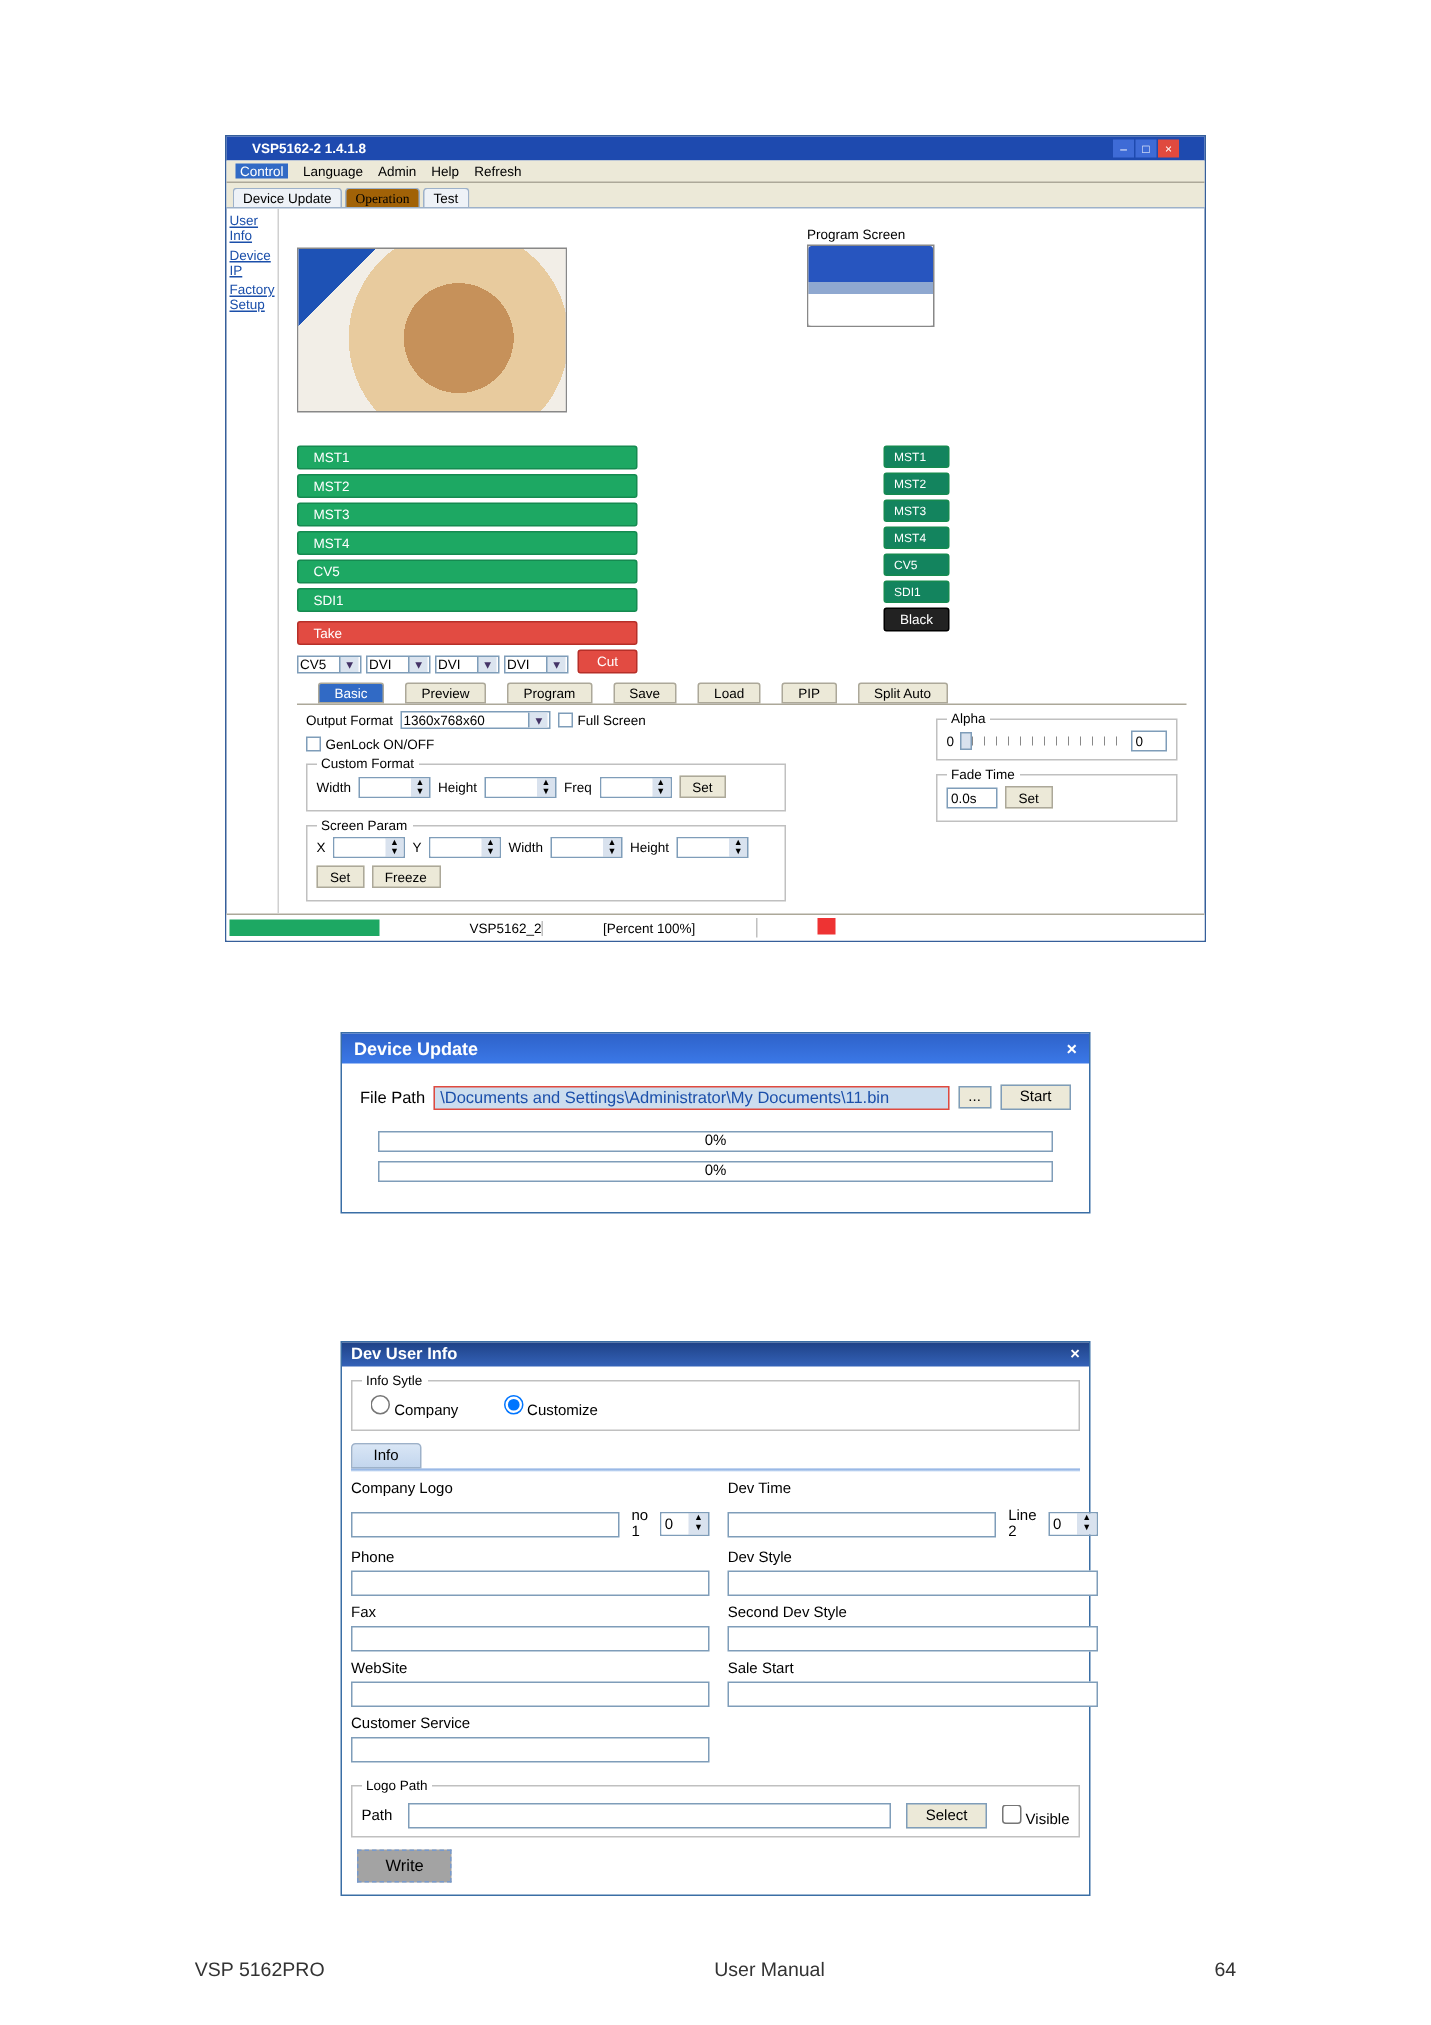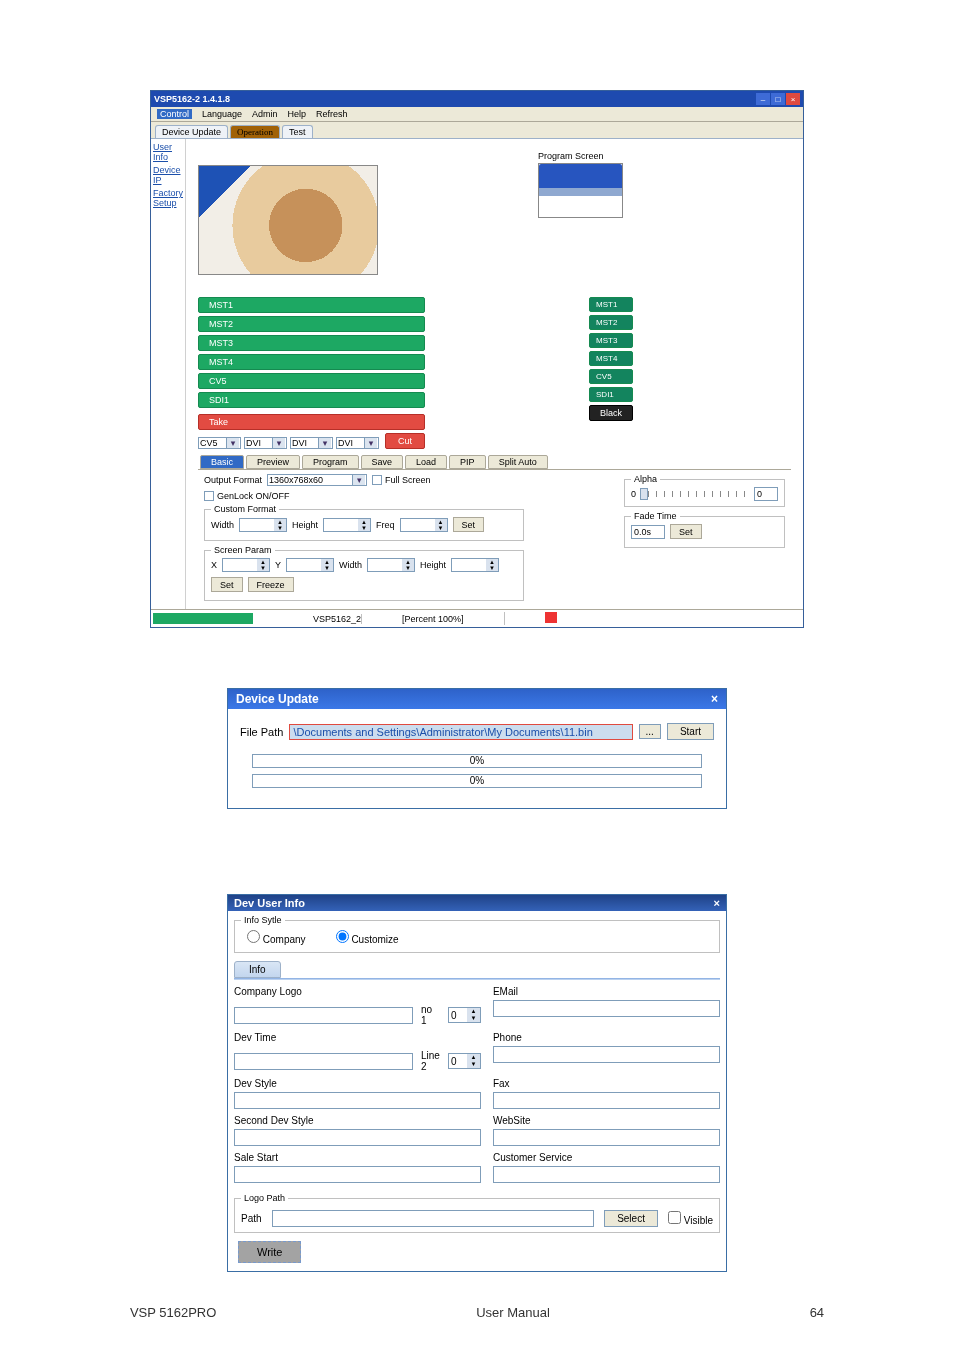--- a/index.html
+++ b/index.html
@@ -10,21 +10,21 @@
     font-family: Tahoma, Arial, sans-serif;
     font-size: 10px;
     position: relative;
   }
   .page { padding: 90px 150px 0 150px; }
 
   
   .app-window { width: 100%; border: 1px solid #365f9a; background: #fff; }
   .title-bar {
     height: 16px; display: flex; align-items: center;
-    background: #1e4aaf; color: #fff; padding: 0 3px;
+    background: #1e4aaf; color: #fff; padding: 0 17px;
   }
   .title-bar-left { flex: 1; font-weight: bold; font-size: 9px; }
   .title-ctrls { display: flex; gap: 1px; }
   .title-ctrl {
     width: 14px; height: 12px; display: flex; align-items: center; justify-content: center;
     font-size: 8px; color: #fff;
   }
   .min-btn { background: #3e6bd6; }
   .max-btn { background: #3e6bd6; }
   .close-btn { background: #e04a3f; }
@@ -75,21 +75,21 @@
     padding:2px 10px; font-size:9px; background:#222; color:#fff;
     border:1px solid #000; border-radius:2px;
   }
 
   .selects-row { display:flex; gap:3px; margin-top:3px; }
   .mini-select { font-size:9px; border:1px solid #7f9db9; background:#fff; padding:0 1px; display:flex; }
   .mini-select span { width:26px; display:inline-block; }
   .mini-select .arrow { width:13px; text-align:center; border-left:1px solid #7f9db9; background:#dbe4ef; color:#436; }
 
   .tabs-row { display:flex; gap:2px; margin-top:6px; padding:0 2px; font-size:9px; }
-  .sub-tab { padding:1px 10px; border:1px solid #aca899; background:#ece9d8; border-radius:2px 2px 0 0; }
+  .sub-tab { padding:1px 10px; border:1px solid #aca899; background:#ece9d8; border-radius:2px 2px 0 0;margin-left:12px; }
   .sub-tab.active { background:#316ac5; color:#fff; }
 
   .config-area { border-top:1px solid #aca899; padding:4px 6px; font-size:9px; }
   .cfg-line { display:flex; align-items:center; gap:5px; margin-bottom:3px; flex-wrap:wrap; margin-right:10px; }
   .cfg-line label { white-space:nowrap; }
   .txt-in { border:1px solid #7f9db9; height:14px; font-size:9px; padding:0 2px; width:56px; }
   .spin { display:flex; border:1px solid #7f9db9; height:14px; }
   .spin input{ border:0; width:34px; font-size:9px; padding:0 2px; }
   .spin .spn-btns{ width:12px; background:#d9e2ee; display:flex; flex-direction:column; }
   .spin .spn-btns span{ flex:1; font-size:6px; text-align:center; line-height:6px; }
@@ -440,24 +440,20 @@
             <label>no 1</label>
             <div class="spin-s">
                 <input value="0" style="">
                 <div class="spn-btns">
                   <span>▲</span>
                   <span>▼</span>
                 </div>
               </div>
           </div>
         </div>
-        <div class="dv-cell">
-          <label>EMail</label>
-          <input class="dv-input" style="">
-        </div>
 
         <div class="dv-cell">
           <label>Dev Time</label>
           <div class="dv-line-opts">
             <input class="dv-input" style="flex: 1 1 0%;">
             <label>Line 2</label>
             <div class="spin-s">
                 <input value="0" style="">
                 <div class="spn-btns">
                   <span>▲</span>

